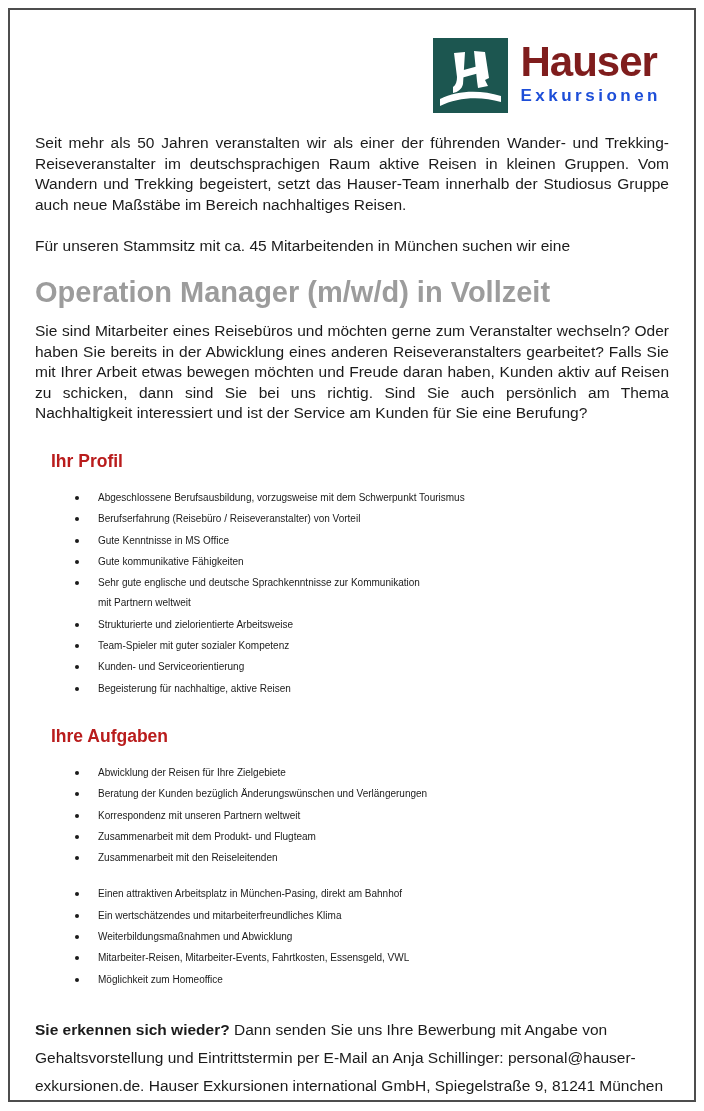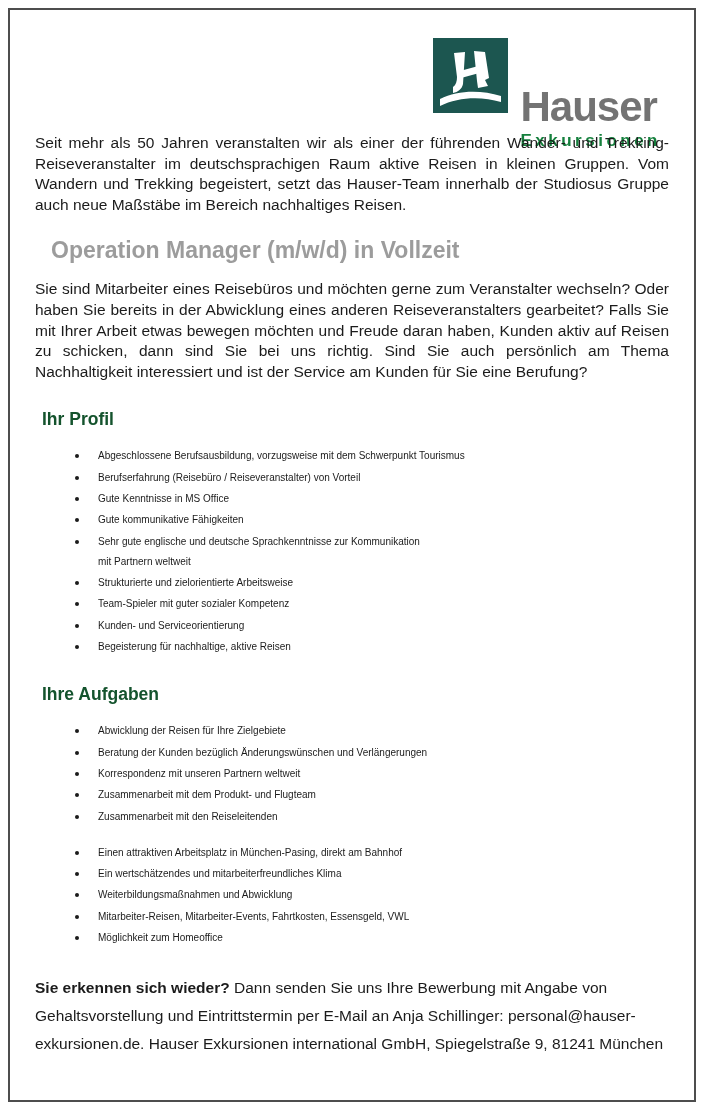--- a/index.html
+++ b/index.html
@@ -58,34 +58,34 @@
   }
   p.body-par{
     font-size:15.5px;
     line-height:20.6px;
     text-align:justify;
     margin:0;
   }
   .intro-1{margin-top:20px !important;}
   .intro-2{margin-top:21px !important; text-align:left !important;}
   h1.headline{
-    font-size:23px;
+    font-size:29px;
     line-height:32px;
     font-weight:bold;
-    margin:19px 0 0 16px;
+    margin:19px 0 0 0;
     letter-spacing:0;
   }
   .description{margin-top:13px !important;}
   
   section{margin:0;}
   h2.section-title{
     font-size:17.5px;
     font-weight:bold;
-    color:#14532d;
-    margin:26px 0 0 7px;
+    color:#b91c1c;
+    margin:26px 0 0 16px;
     line-height:22px;
   }
   ul.section-list{
     margin:15px 0 0 0;
     padding:0 0 0 54px;
     list-style:disc;
   }
   ul.section-list li{
     font-size:10px;
     line-height:20.3px;
@@ -114,29 +114,30 @@
     <svg class="logo-mark" viewBox="0 0 75 75" xmlns="http://www.w3.org/2000/svg" aria-hidden="true">
       <rect x="0" y="0" width="75" height="75" fill="#1c5650"></rect>
       <g fill="#ffffff">
         <path d="M21 15 L32 14 L30 46 C29 51 25 54 20 55 L20 49 C23 47 24 43 24 39 Z"></path>
         <path d="M41 13 L52 14 L56 40 L52 42 L55 48 L45 50 L44 43 Z"></path>
         <path d="M27 33 L49 27 L50 34 L28 40 Z"></path>
         <path d="M7 61 C25 52 48 52 68 58 L68 64 C48 58 25 59 7 68 Z"></path>
       </g>
     </svg>
     <div class="logo-text">
-      <div class="brand-name" style="color:#737373;margin-top:45px;">Hauser</div>
-      <div class="brand-subtitle" style="color:#15803d;">Exkursionen</div>
+      <div class="brand-name" style="color:#7f1d1d;">Hauser</div>
+      <div class="brand-subtitle" style="color:#1d4ed8;">Exkursionen</div>
     </div>
   </div>
 
   <div class="content">
 
     <p class="body-par intro-1">Seit mehr als 50 Jahren veranstalten wir als einer der führenden Wander- und Trekking-Reiseveranstalter im deutschsprachigen Raum aktive Reisen in kleinen Gruppen. Vom Wandern und Trekking begeistert, setzt das Hauser-Team innerhalb der Studiosus Gruppe auch neue Maßstäbe im Bereich nachhaltiges Reisen.</p>
 
+    <p class="body-par intro-2">Für unseren Stammsitz mit ca. 45 Mitarbeitenden in München suchen wir eine</p>
 
     <h1 class="headline" style="color:#9c9c9c;">Operation Manager (m/w/d) in Vollzeit</h1>
 
     <p class="body-par description">Sie sind Mitarbeiter eines Reisebüros und möchten gerne zum Veranstalter wechseln? Oder haben Sie bereits in der Abwicklung eines anderen Reiseveranstalters gearbeitet? Falls Sie mit Ihrer Arbeit etwas bewegen möchten und Freude daran haben, Kunden aktiv auf Reisen zu schicken, dann sind Sie bei uns richtig. Sind Sie auch persönlich am Thema Nachhaltigkeit interessiert und ist der Service am Kunden für Sie eine Berufung?</p>
 
     <div>
   <section>
     <h2 class="section-title">Ihr Profil</h2>
     <ul class="section-list">
             <li>Abgeschlossene Berufsausbildung, vorzugsweise mit dem Schwerpunkt Tourismus</li>

